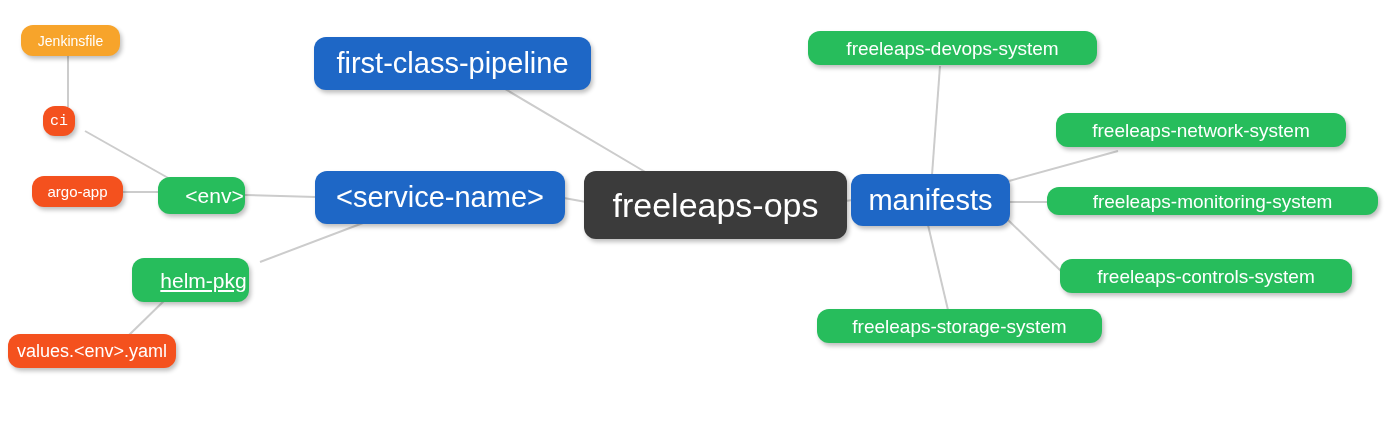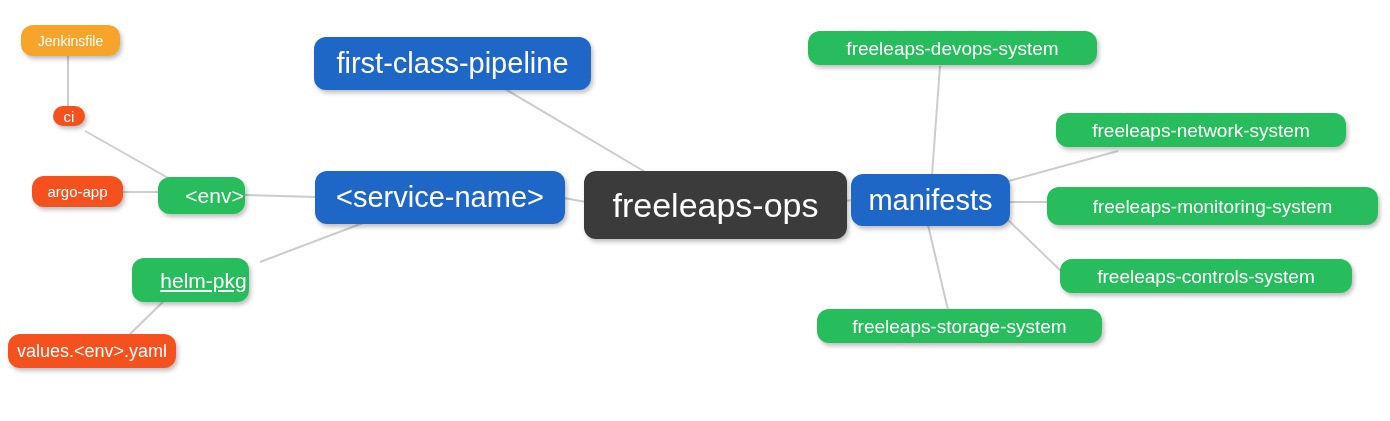--- a/index.html
+++ b/index.html
@@ -69,39 +69,39 @@
     <line x1="845" y1="201" x2="853" y2="200"></line>
     <line x1="940" y1="66" x2="932" y2="175"></line>
     <line x1="1118" y1="151" x2="1009" y2="181"></line>
     <line x1="1009" y1="202" x2="1049" y2="202"></line>
     <line x1="1007" y1="219" x2="1062" y2="272"></line>
     <line x1="928" y1="225" x2="948" y2="310"></line>
   </svg>
 
   <div class="node c-orange fs-jenk" style="left:21px;  top:25px;  width:99px;  height:31px;">Jenkinsfile</div>
 
-  <div class="node c-red fs-leaf" style="left:53px;  top:106px; width:32px;  height:20px;">ci</div>
+  <div class="node c-red fs-leaf" style="left:43px;  top:106px; width:32px;  height:30px;font-family:Liberation Mono, monospace;">ci</div>
 
   <div class="node c-red fs-leaf" style="left:32px;  top:176px; width:91px;  height:31px;">argo-app</div>
 
   <div class="node c-green fs-l2" style="left:158px; top:177px; width:87px;  height:37px;">&lt;env&gt;</div>
 
   <div class="node c-blue fs-l1" style="left:314px; top:37px;  width:277px; height:53px;">first-class-pipeline</div>
 
   <div class="node c-blue fs-l1" style="left:315px; top:171px; width:250px; height:53px;">&lt;service-name&gt;</div>
 
   <div class="node c-dark fs-root" style="left:584px; top:171px; width:263px; height:68px;">freeleaps-ops</div>
 
   <div class="node c-blue fs-l1" style="left:851px; top:174px; width:159px; height:52px;">manifests</div>
 
   <div class="node c-green fs-sys" style="left:798px; top:31px;  width:289px; height:34px;margin-left:10px;">freeleaps-devops-system</div>
 
   <div class="node c-green fs-sys" style="left:1056px; top:113px; width:290px; height:34px;">freeleaps-network-system</div>
 
-  <div class="node c-green fs-sys" style="left:1047px; top:187px; width:331px; height:38px;">freeleaps-monitoring-system</div>
+  <div class="node c-green fs-sys" style="left:1047px; top:187px; width:331px; height:28px;">freeleaps-monitoring-system</div>
 
   <div class="node c-green fs-sys" style="left:1060px; top:259px; width:292px; height:34px;">freeleaps-controls-system</div>
 
   <div class="node c-green fs-sys" style="left:817px; top:309px; width:285px; height:34px;">freeleaps-storage-system</div>
 
   <div class="node c-green fs-l2" style="left:132px; top:258px; width:117px; height:44px;text-decoration:underline;">helm-pkg</div>
 
   <div class="node c-red fs-file" style="left:8px; top:334px; width:168px; height:34px;">values.&lt;env&gt;.yaml</div>
 
 </div>

